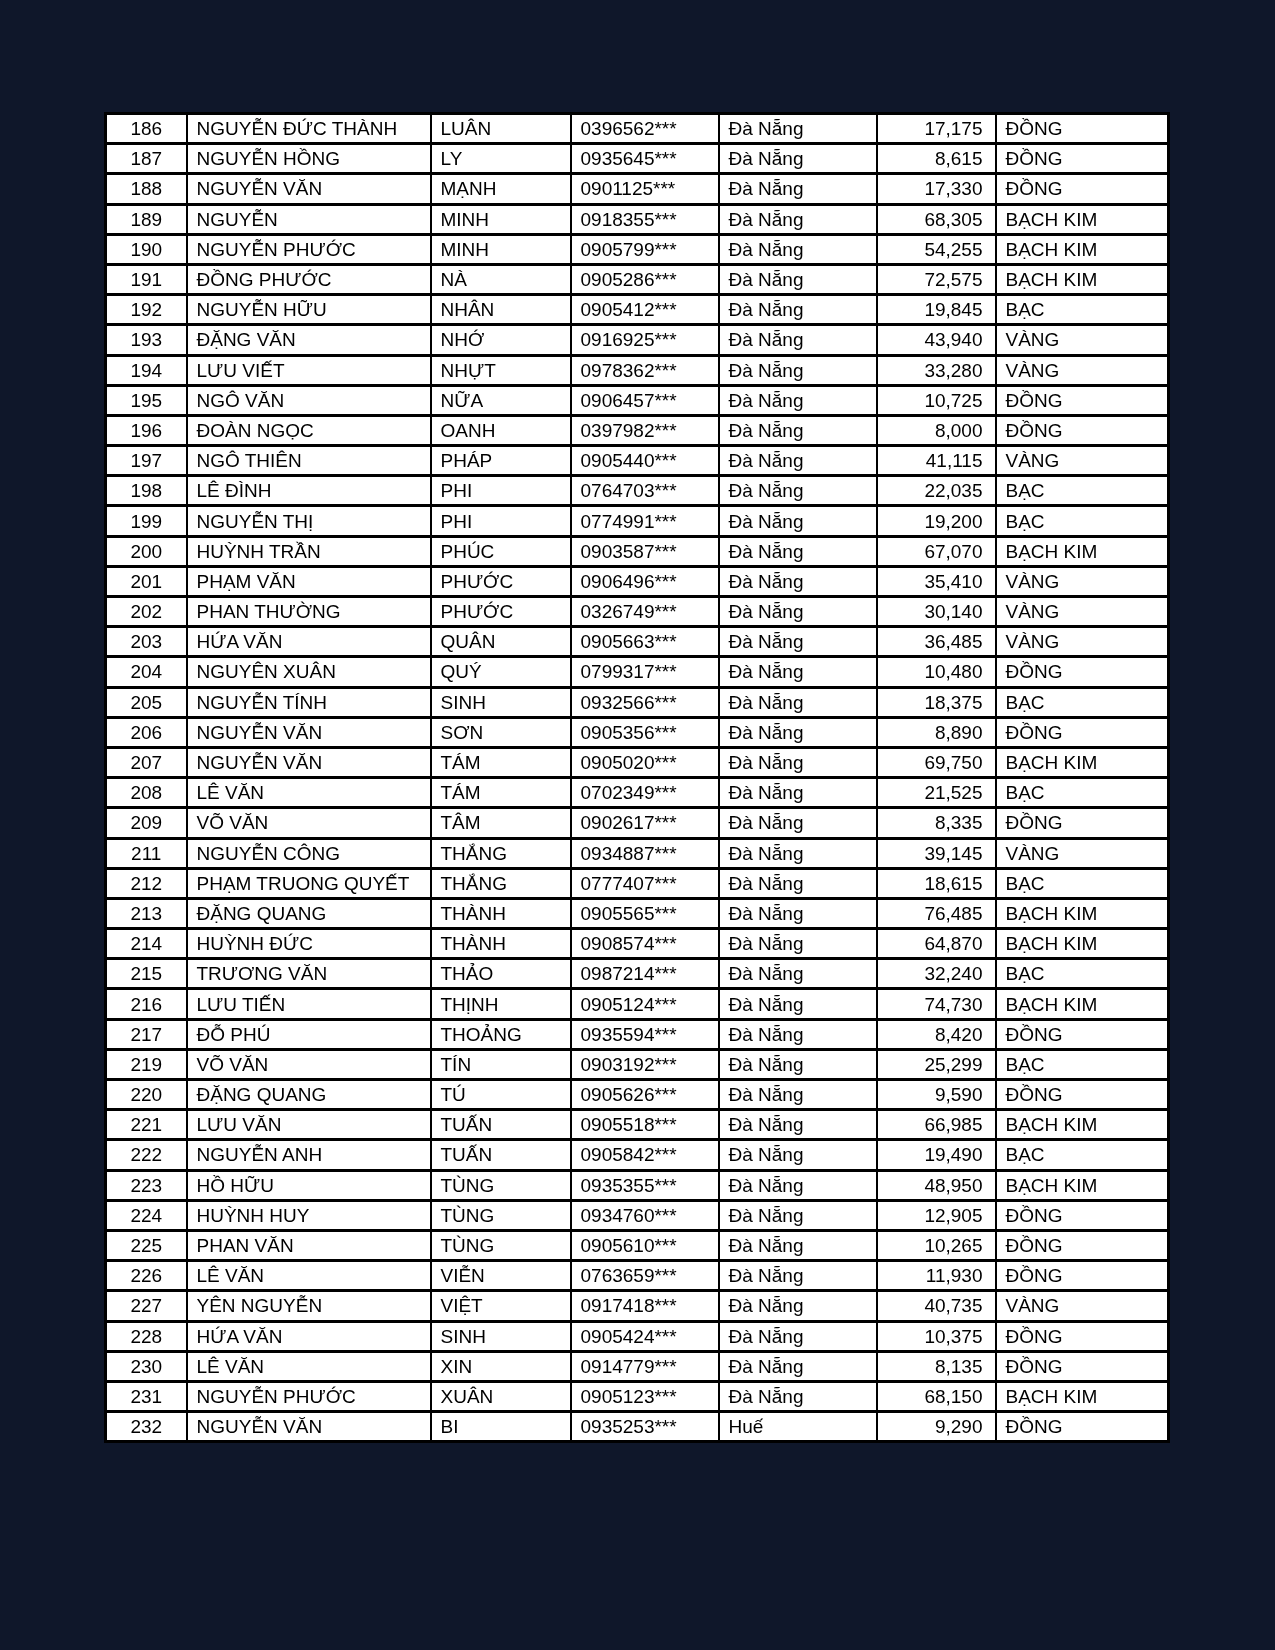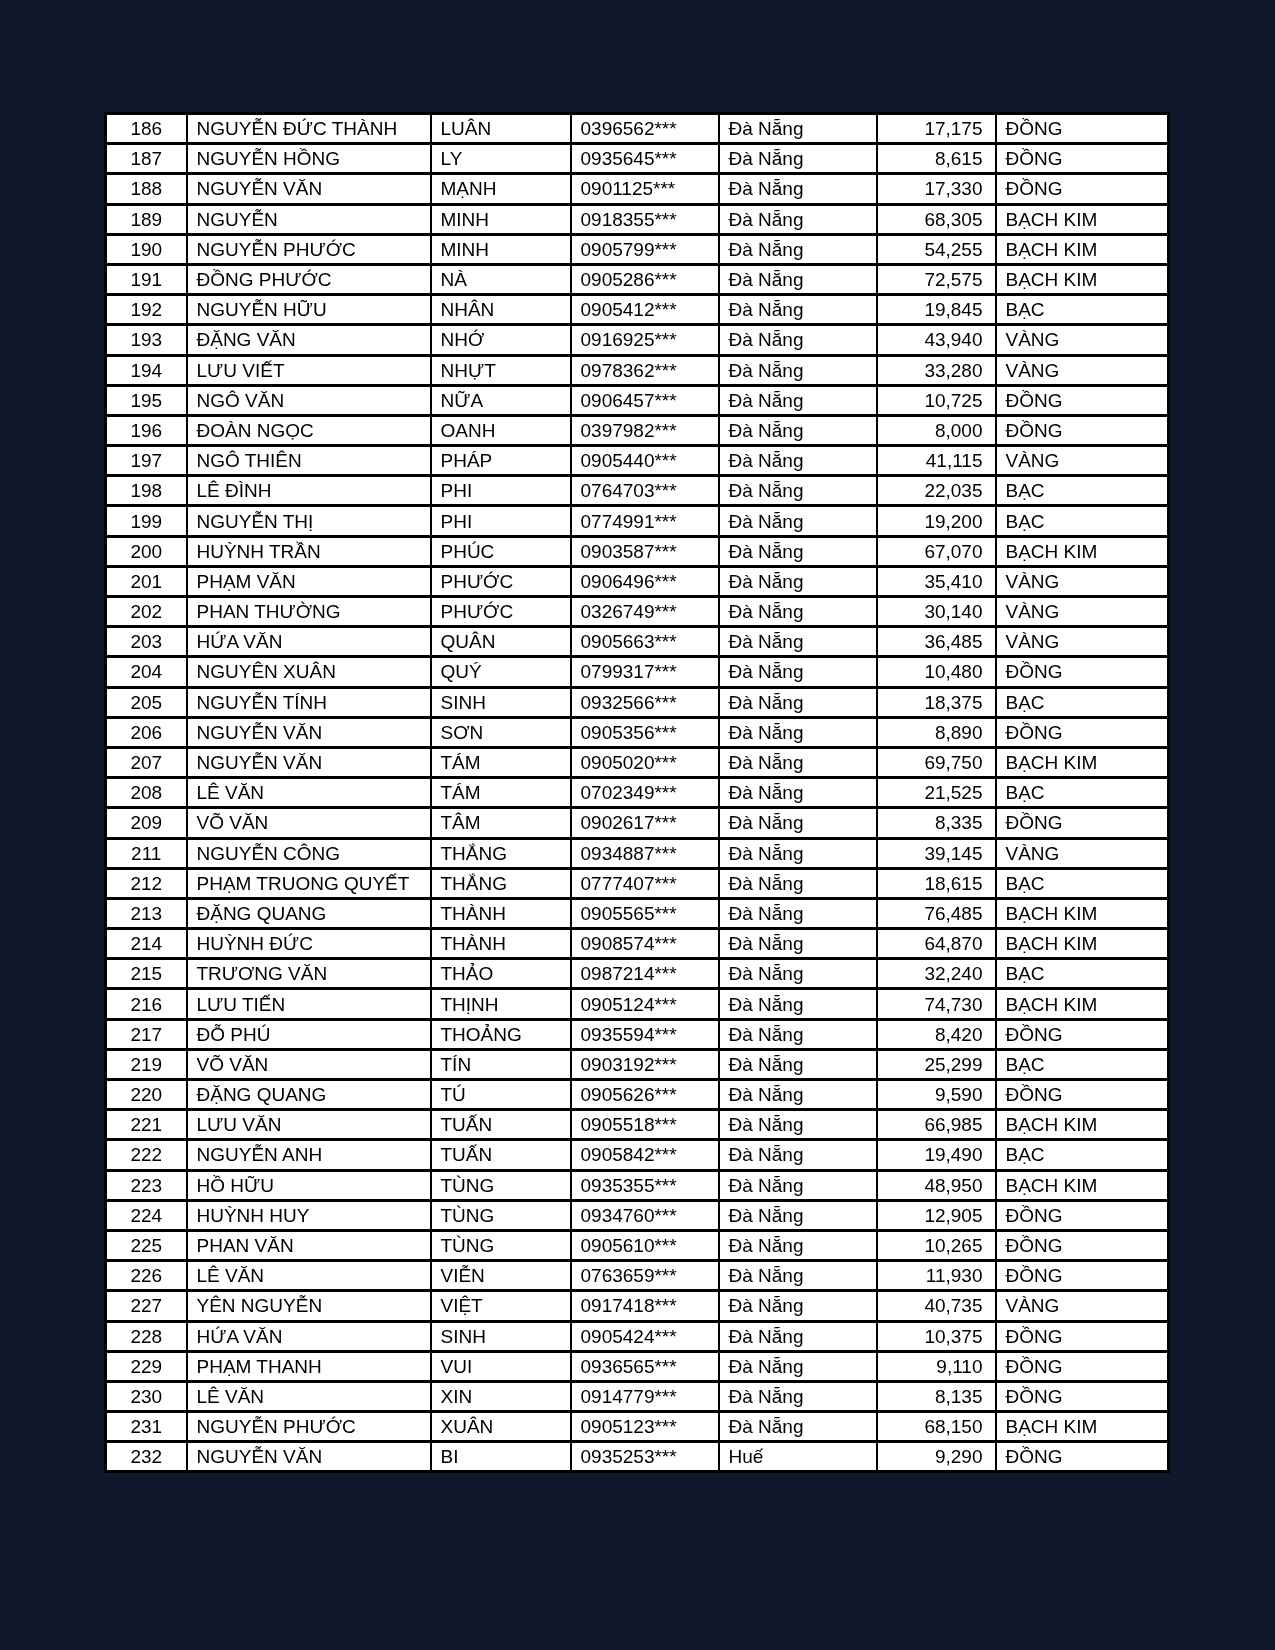--- a/index.html
+++ b/index.html
@@ -427,29 +427,20 @@
         <tr>
           <td class="col-no">228</td>
           <td class="col-last-name">HỨA VĂN</td>
           <td class="col-first-name">SINH</td>
           <td class="col-phone">0905424***</td>
           <td class="col-city">Đà Nẵng</td>
           <td class="col-points">10,375</td>
           <td class="col-tier">ĐỒNG</td>
         </tr>
         <tr>
-          <td class="col-no">229</td>
-          <td class="col-last-name">PHẠM THANH</td>
-          <td class="col-first-name">VUI</td>
-          <td class="col-phone">0936565***</td>
-          <td class="col-city">Đà Nẵng</td>
-          <td class="col-points">9,110</td>
-          <td class="col-tier">ĐỒNG</td>
-        </tr>
-        <tr>
           <td class="col-no">230</td>
           <td class="col-last-name">LÊ VĂN</td>
           <td class="col-first-name">XIN</td>
           <td class="col-phone">0914779***</td>
           <td class="col-city">Đà Nẵng</td>
           <td class="col-points">8,135</td>
           <td class="col-tier">ĐỒNG</td>
         </tr>
         <tr>
           <td class="col-no">231</td>

